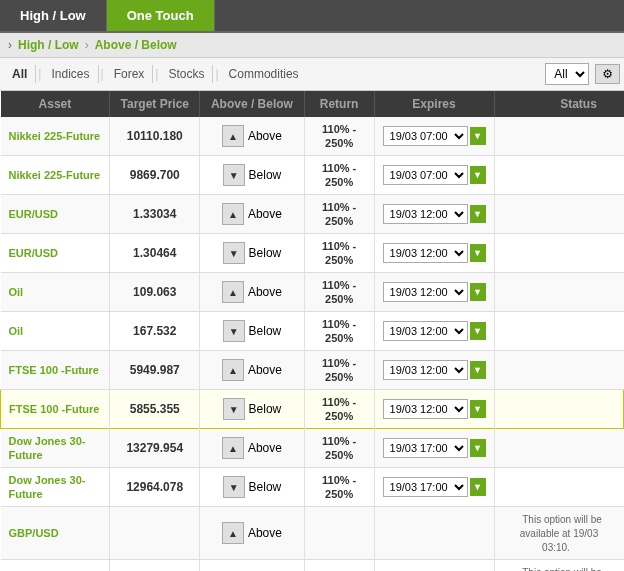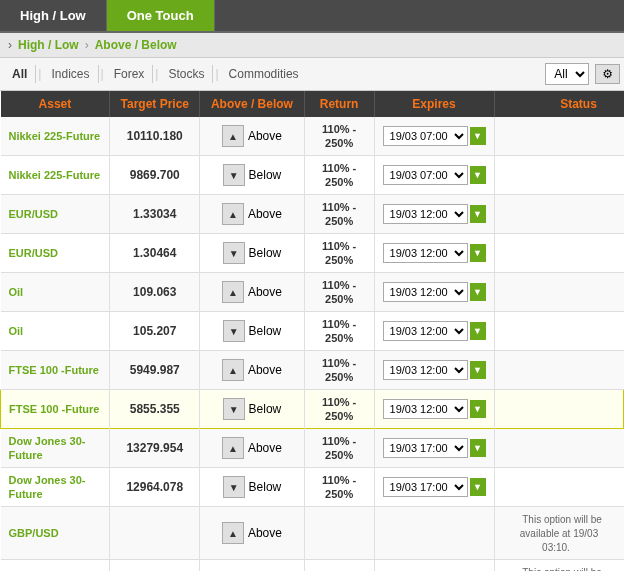--- a/index.html
+++ b/index.html
@@ -68,21 +68,21 @@
       font-size: 12px;
     }
 
     table {
       width: 100%;
       border-collapse: collapse;
       background: #fff;
     }
     thead tr {
       background: #3a3a3a;
-      color: #f97316;
+      color: #a3a3a3;
     }
     thead th {
       padding: 6px 8px;
       text-align: center;
       font-size: 12px;
       font-weight: bold;
       border-right: 1px solid #555;
     }
     thead th:last-child { border-right: none; }
 
@@ -320,21 +320,21 @@
       <select class="expires-select">
         <option>19/03 12:00</option>
       </select>
       <span class="dropdown-arrow">▼</span>
     </div>
         </td>
         <td></td>
       </tr>
       <tr>
         <td><span class="asset-name">Oil</span></td>
-        <td><span class="target-price">105.207</span></td>
+        <td><span class="target-price">167.532</span></td>
         <td>
           <div class="direction-cell">
     <span class="arrow-btn down">▼</span>
     <span>Below</span>
   </div>
         </td>
         <td><span class="return-val">110% - 250%</span></td>
         <td>
           <div class="expires-cell">
       <select class="expires-select">

